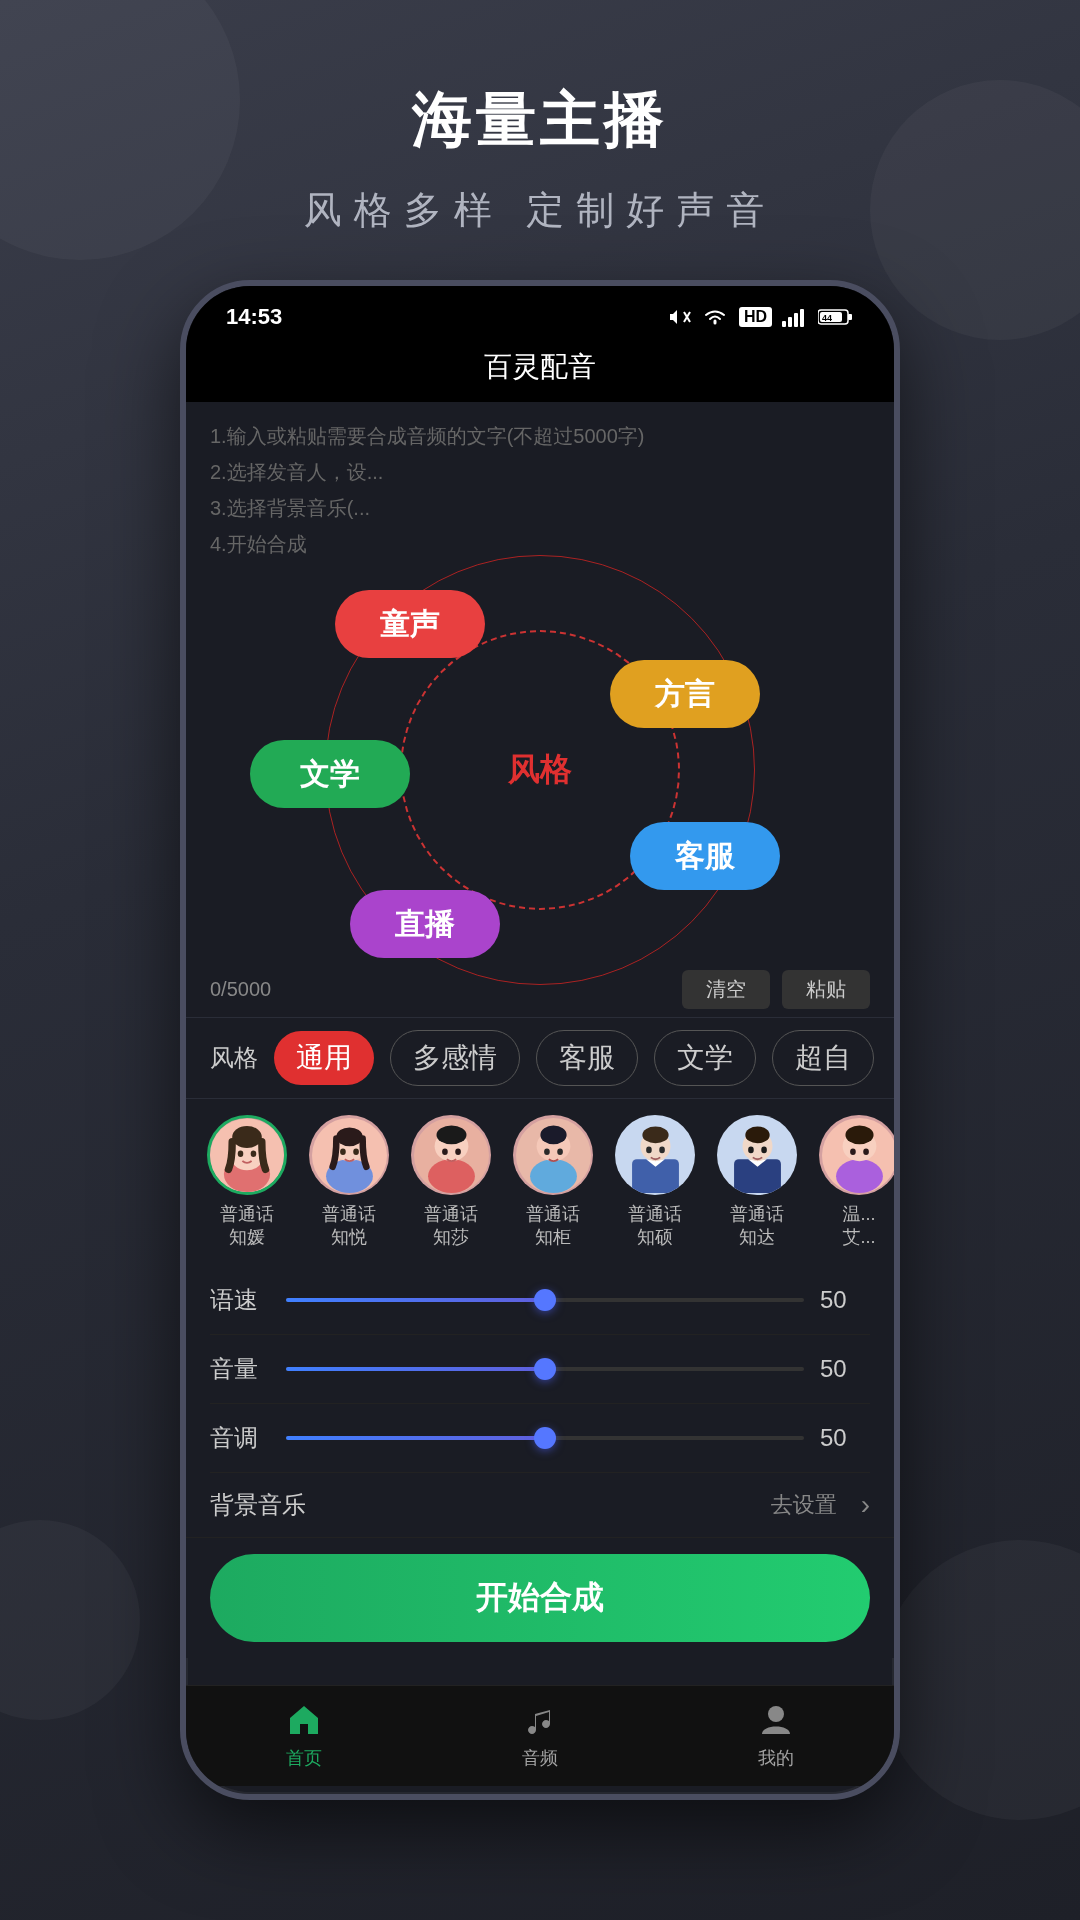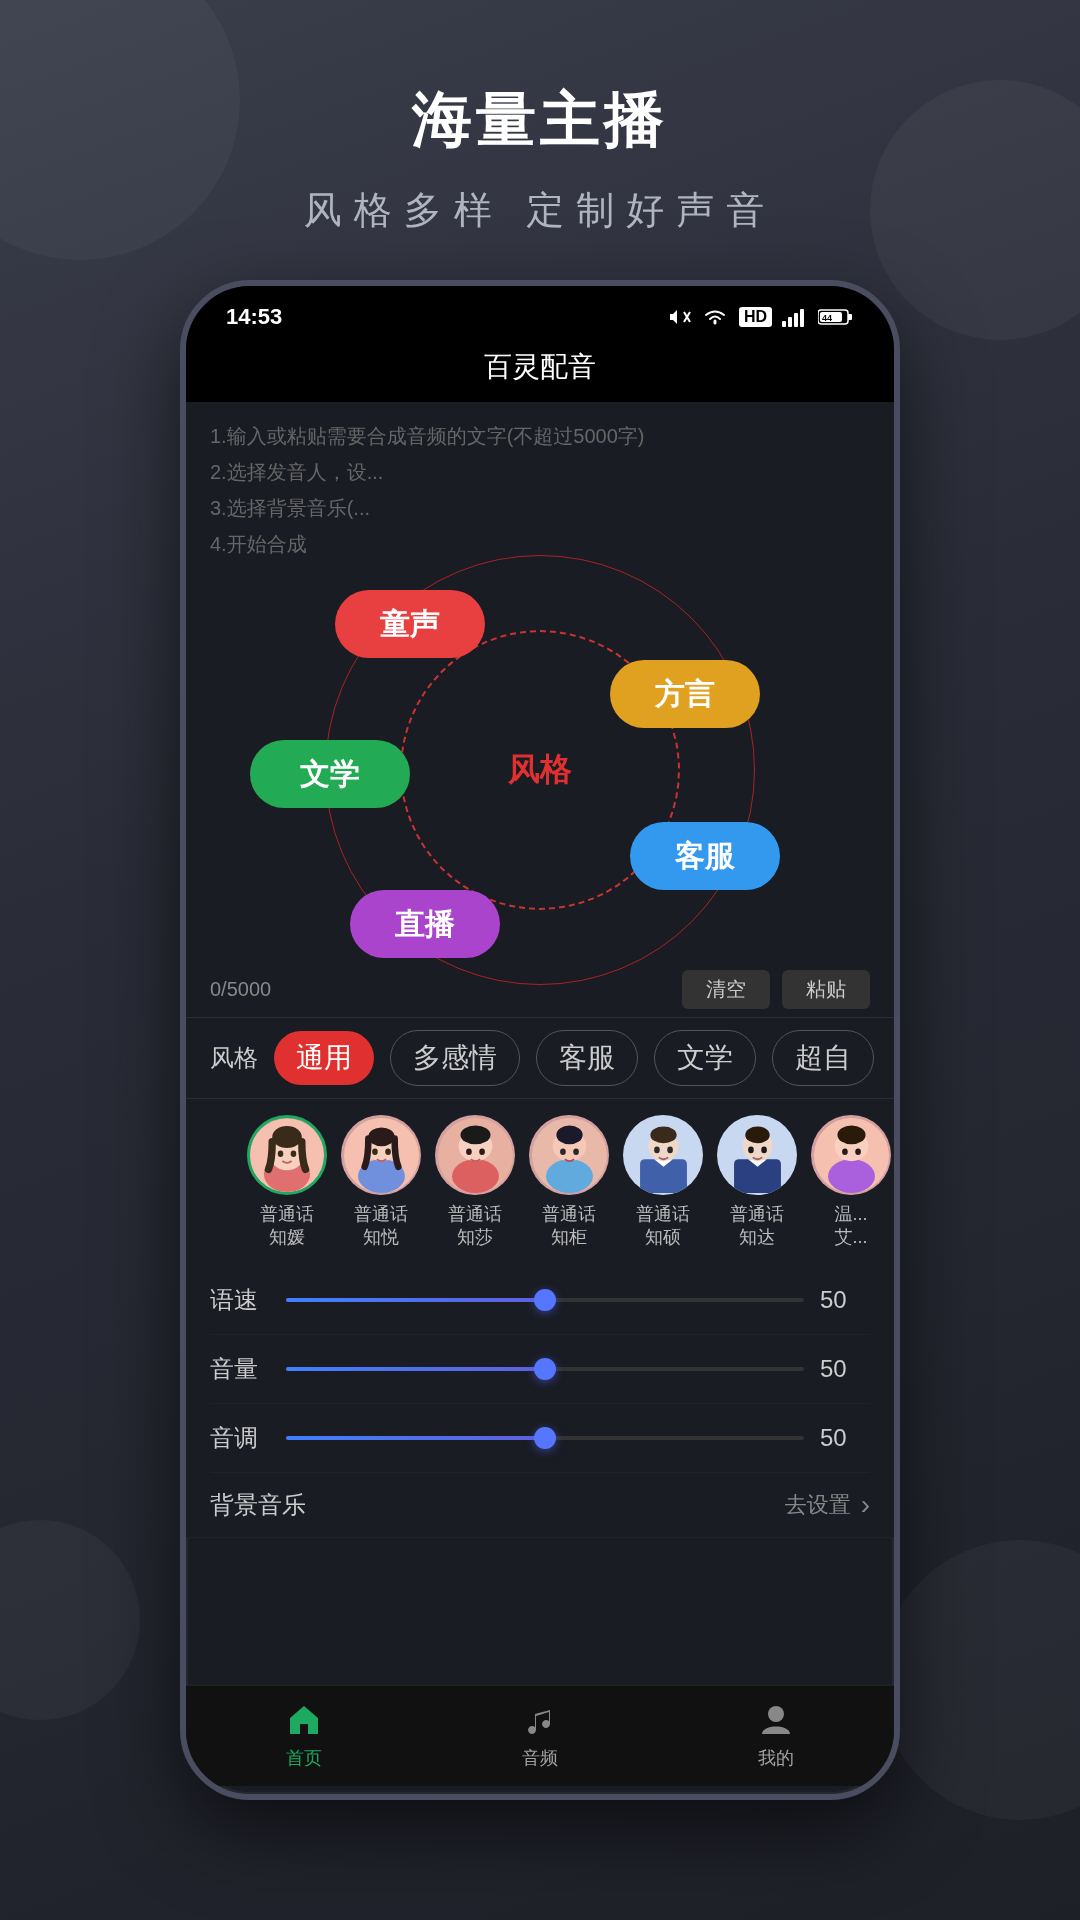--- a/index.html
+++ b/index.html
@@ -226,24 +226,23 @@
     .filter-tag.inactive {
       background: transparent;
       color: #ccc;
       border: 1.5px solid #555;
     }
 
     
     .voices-row {
       display: flex;
       padding: 16px 16px;
-      gap: 4px;
+      gap: 12px;
       overflow-x: hidden;
       background: #1a1c24;
-      margin-left: 40px;
     }
 
     .voice-item {
       display: flex;
       flex-direction: column;
       align-items: center;
       gap: 8px;
       cursor: pointer;
       min-width: 90px;
     }
@@ -334,21 +333,21 @@
     }
 
     .bg-music-label {
       color: #ccc;
       font-size: 24px;
     }
 
     .bg-music-right {
       display: flex;
       align-items: center;
-      gap: 10px;
+      gap: 24px;
       color: #888;
       font-size: 22px;
     }
 
     
     .start-btn {
       margin: 16px 24px;
       background: linear-gradient(90deg, #1daa60, #22cc70);
       color: #fff;
       font-size: 32px;
@@ -676,20 +675,21 @@
       
       <div class="bg-music-row">
         <span class="bg-music-label">背景音乐</span>
         <div class="bg-music-right">
           <span>去设置</span>
           <span style="font-size:28px;">›</span>
         </div>
       </div>
 
       
+      <button class="start-btn">开始合成</button>
 
     </div>
 
     <div class="bottom-nav">
 
       <div class="nav-item">
         <div class="nav-icon">
           <svg width="36" height="36" viewBox="0 0 36 36">
             <path d="M18 4 L4 16 L4 32 L14 32 L14 22 L22 22 L22 32 L32 32 L32 16 Z" fill="#1daa60"></path>
             <circle cx="18" cy="30" r="0" fill="none"></circle>

